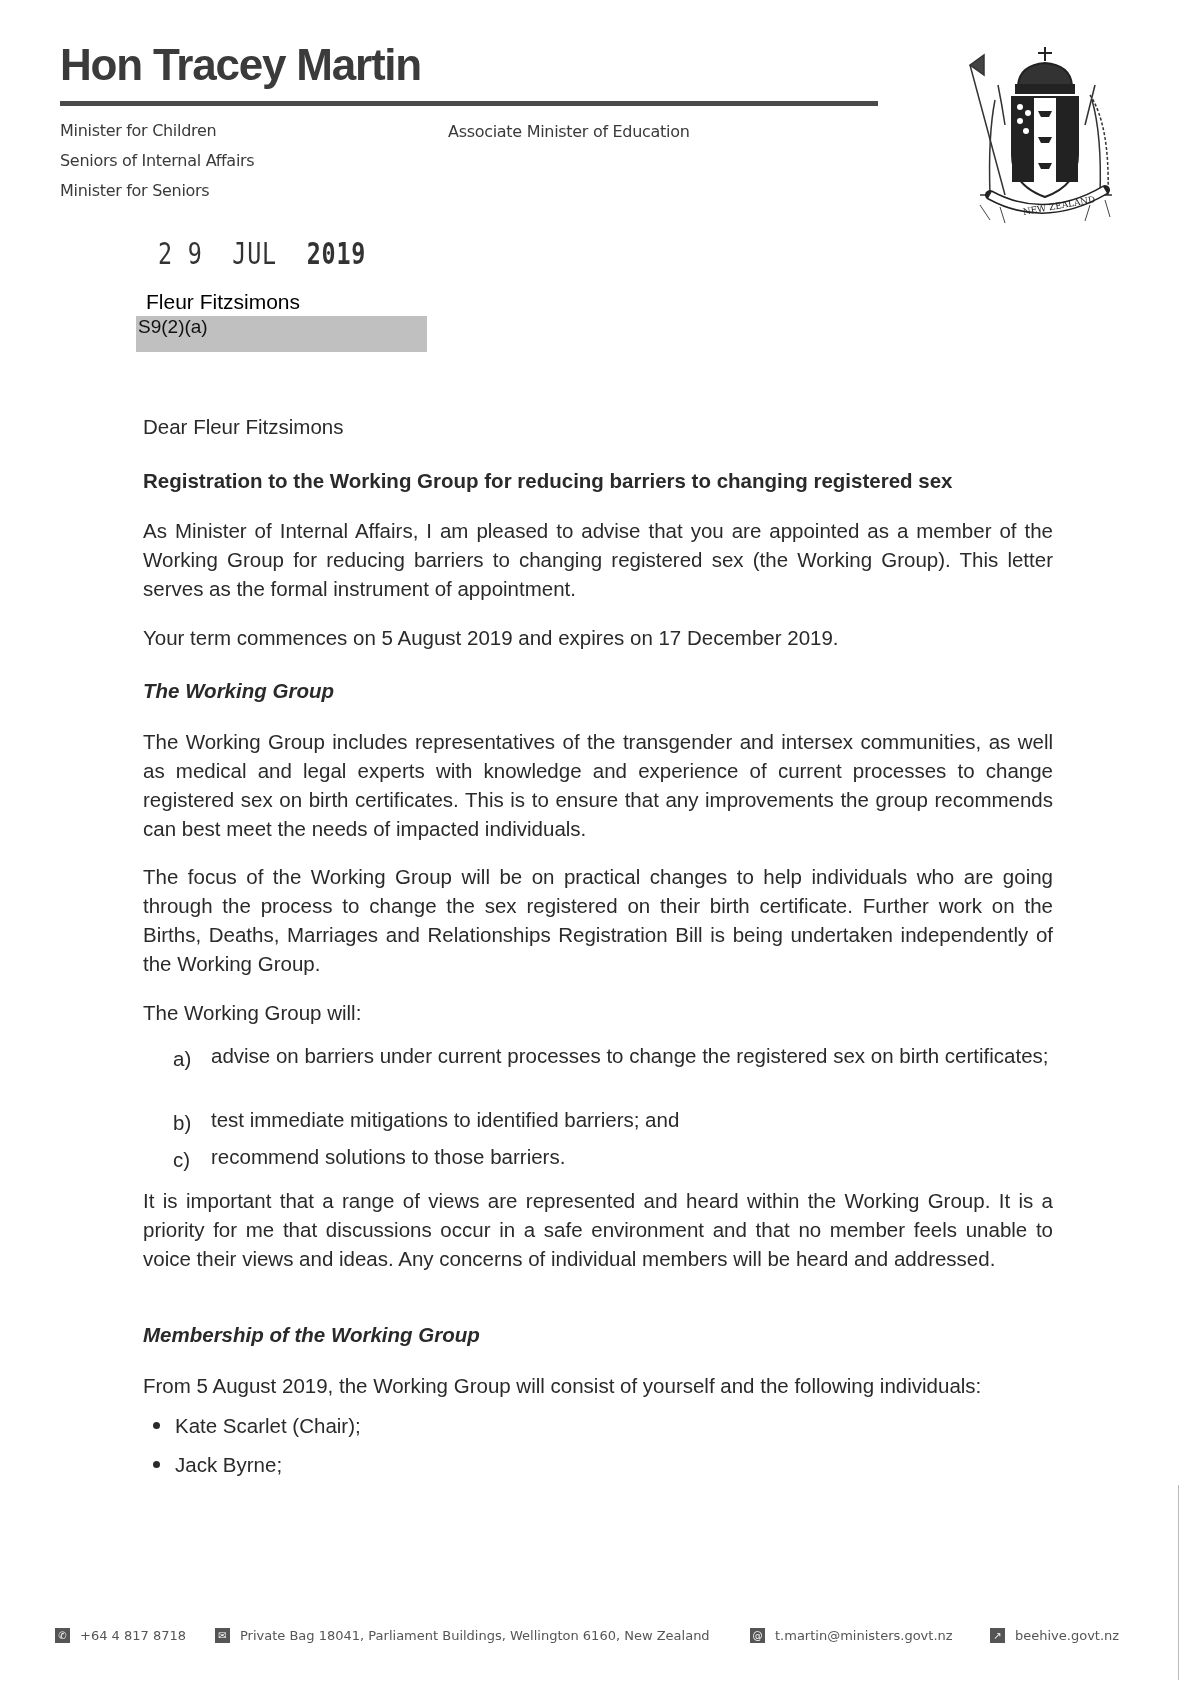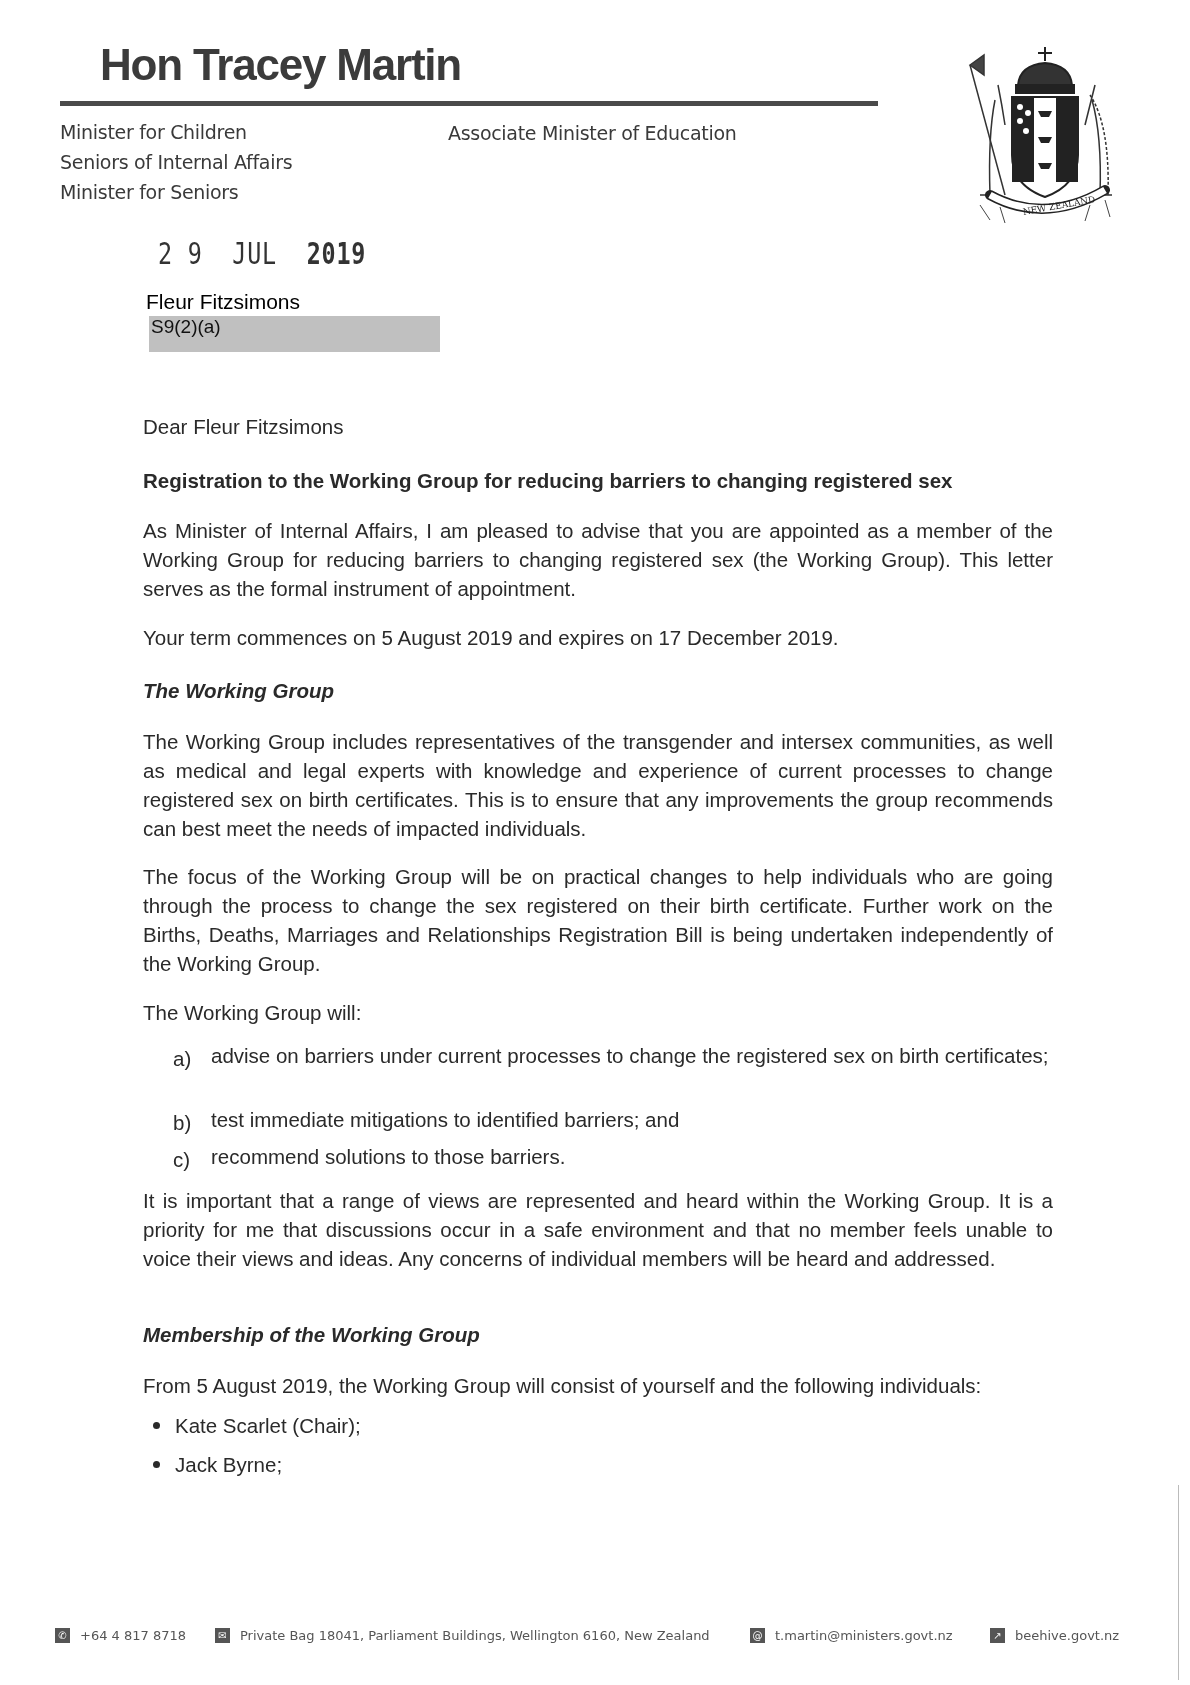--- a/index.html
+++ b/index.html
@@ -1,26 +1,26 @@
 <!DOCTYPE html>
 <html><head>
 <meta charset="utf-8">
 <style>
   html, body { margin: 0; padding: 0; background: #ffffff; }
   body { width: 1190px; height: 1685px; position: relative; overflow: hidden; color: #2b2b2b; }
   .abs { position: absolute; }
-  .hdr-name { left: 60px; top: 40px; font-family: "Liberation Sans", sans-serif; font-weight: bold; font-size: 44px; letter-spacing: -1.2px; color: #3b3b3b; margin-left: 40px; }
+  .hdr-name { left: 60px; top: 40px; font-family: "Liberation Sans", sans-serif; font-weight: bold; font-size: 44px; letter-spacing: -1.2px; color: #3b3b3b; }
   .hdr-rule { left: 60px; top: 101px; width: 818px; height: 5px; background: #4a4a4a; }
-  .portfolio { font-family: "DejaVu Sans", sans-serif; font-size: 19px; color: #3a3a3a; letter-spacing: -0.3px; }
+  .portfolio { font-family: "DejaVu Sans", sans-serif; font-size: 16px; color: #3a3a3a; letter-spacing: -0.3px; }
   .crest { left: 950px; top: 45px; width: 190px; height: 180px; }
   .stamp { left: 158px; top: 236px; font-family: "DejaVu Sans Mono", monospace; font-size: 30px; color: #333; letter-spacing: 1px; transform: scaleX(0.78); transform-origin: left top; }
   .stamp b { font-weight: bold; }
   .body-text { font-family: "Liberation Sans", sans-serif; font-size: 20.5px; color: #2a2a2a; line-height: 29px; }
   .addr-name { left: 146px; top: 290px; font-family: "Liberation Sans", sans-serif; font-size: 21px; color: #000000; }
-  .redact { left: 149px; top: 316px; width: 291px; height: 36px; background: #c0c0c0; }
+  .redact { left: 136px; top: 316px; width: 291px; height: 36px; background: #c0c0c0; }
   .redact span { position: absolute; left: 2px; top: 0px; font-family: "Liberation Sans", sans-serif; font-size: 19px; color: #111; }
   .para { left: 143px; width: 910px; text-align: justify; }
   .heading { font-weight: bold; }
   .subhead { font-weight: bold; font-style: italic; }
   .list-item { left: 173px; width: 880px; }
   .list-marker { position: absolute; left: 0; top: 0; }
   .list-text { margin-left: 38px; display: block; text-align: justify; line-height: 24px; }
   .bullet { left: 153px; }
   .bullet .dot { position: absolute; left: 0; top: 11px; width: 7px; height: 7px; border-radius: 50%; background: #2a2a2a; }
   .bullet .txt { margin-left: 22px; display: block; }

